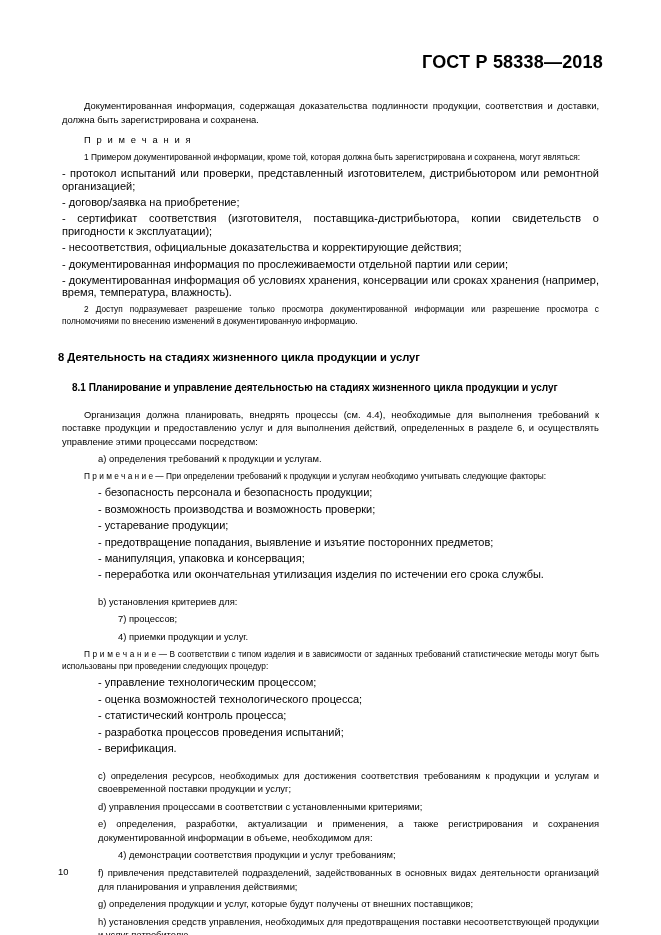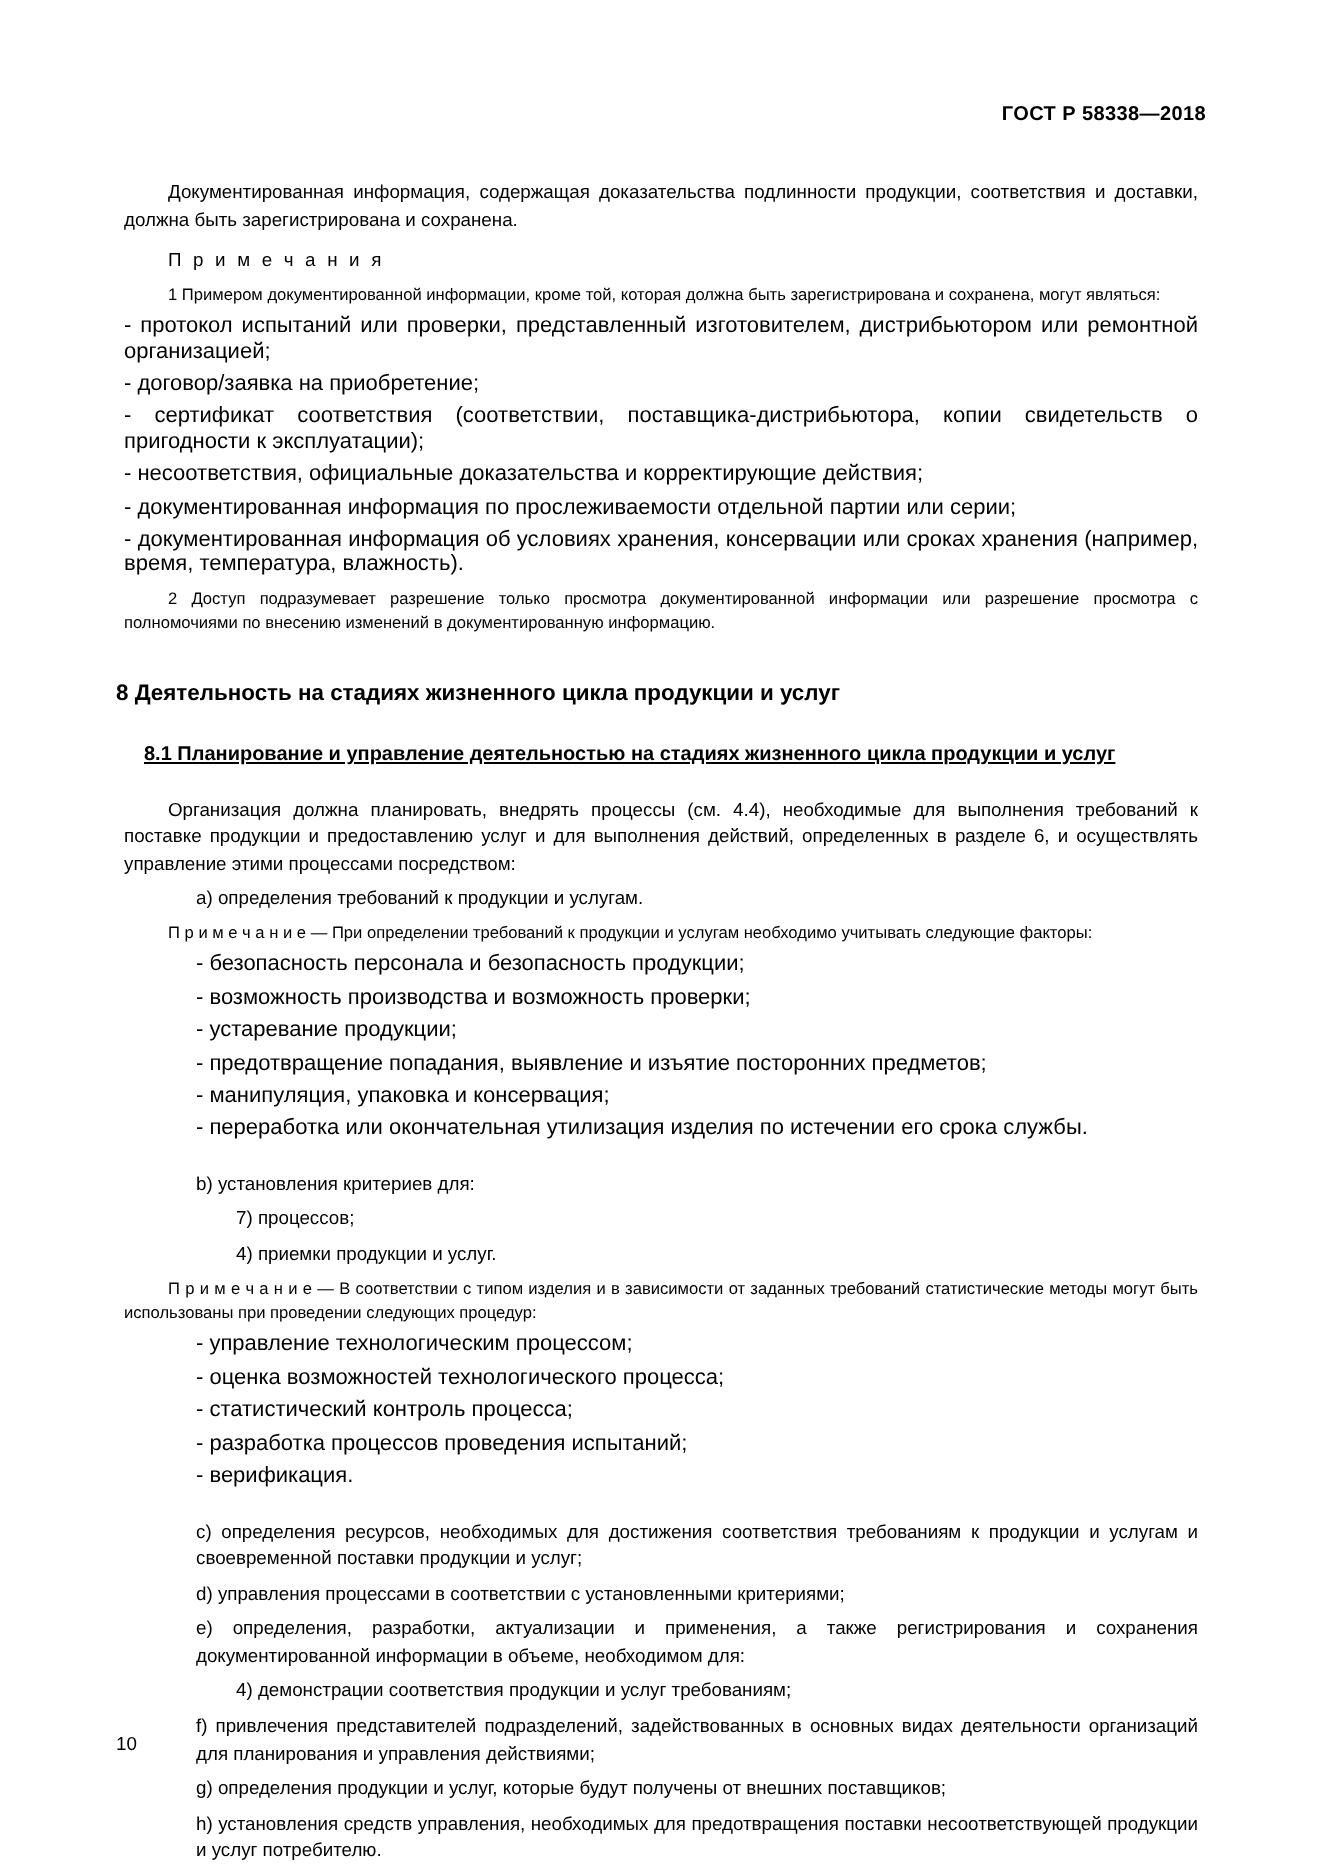--- a/index.html
+++ b/index.html
@@ -17,21 +17,21 @@
   }
   .page {
     width: 661px;
     height: 935px;
     box-sizing: border-box;
     padding: 52px 58px 0 58px;
     position: relative;
   }
   .header {
     text-align: right;
-    font-size: 10px;
+    font-size: 18px;
     font-weight: bold;
     letter-spacing: 0.2px;
     margin: 0 0 26px 0;
   }
   .body-col {
     width: 100%;
   }
   p {
     margin: 4px;
     font-size: 9.4px;
@@ -61,21 +61,20 @@
     margin: 22px 0 16px 0;
     text-indent: 0;
     line-height: 15px;
   }
   h3.subsection {
     font-size: 10px;
     font-weight: bold;
     margin: 0 0 13px 0;
     text-indent: 14px;
     line-height: 14px;
-    text-decoration: underline;
   }
   .gap-s { height: 6px; }
   p.lvl2 { padding-left: 36px; text-indent: 0; }
   p.lvl3 { padding-left: 56px; text-indent: 0; }
   .pagenum {
     position: absolute;
     left: 58px;
     bottom: 58px;
     font-size: 9.4px;
   }
@@ -89,21 +88,21 @@
 
   <div class="body-col">
 
     <p class="ind">Документированная информация, содержащая доказательства подлинности продукции, соответствия и доставки, должна быть зарегистрирована и сохранена.</p>
 
     <p class="note-title">П р и м е ч а н и я</p>
 
     <p class="note-lead">1 Примером документированной информации, кроме той, которая должна быть зарегистрирована и сохранена, могут являться:</p>
     <p class="note">- протокол испытаний или проверки, представленный изготовителем, дистрибьютором или ремонтной организацией;</p>
     <p class="note">- договор/заявка на приобретение;</p>
-    <p class="note">- сертификат соответствия (соответствии, поставщика-дистрибьютора, копии свидетельств о пригодности к эксплуатации);</p>
+    <p class="note">- сертификат соответствия (изготовителя, поставщика-дистрибьютора, копии свидетельств о пригодности к эксплуатации);</p>
     <p class="note">- несоответствия, официальные доказательства и корректирующие действия;</p>
     <p class="note">- документированная информация по прослеживаемости отдельной партии или серии;</p>
     <p class="note">- документированная информация об условиях хранения, консервации или сроках хранения (например, время, температура, влажность).</p>
 
     <p class="note-lead">2 Доступ подразумевает разрешение только просмотра документированной информации или разрешение просмотра с полномочиями по внесению изменений в документированную информацию.</p>
 
     <h2 class="section">8 Деятельность на стадиях жизненного цикла продукции и услуг</h2>
 
     <h3 class="subsection">8.1 Планирование и управление деятельностью на стадиях жизненного цикла продукции и услуг</h3>
 

